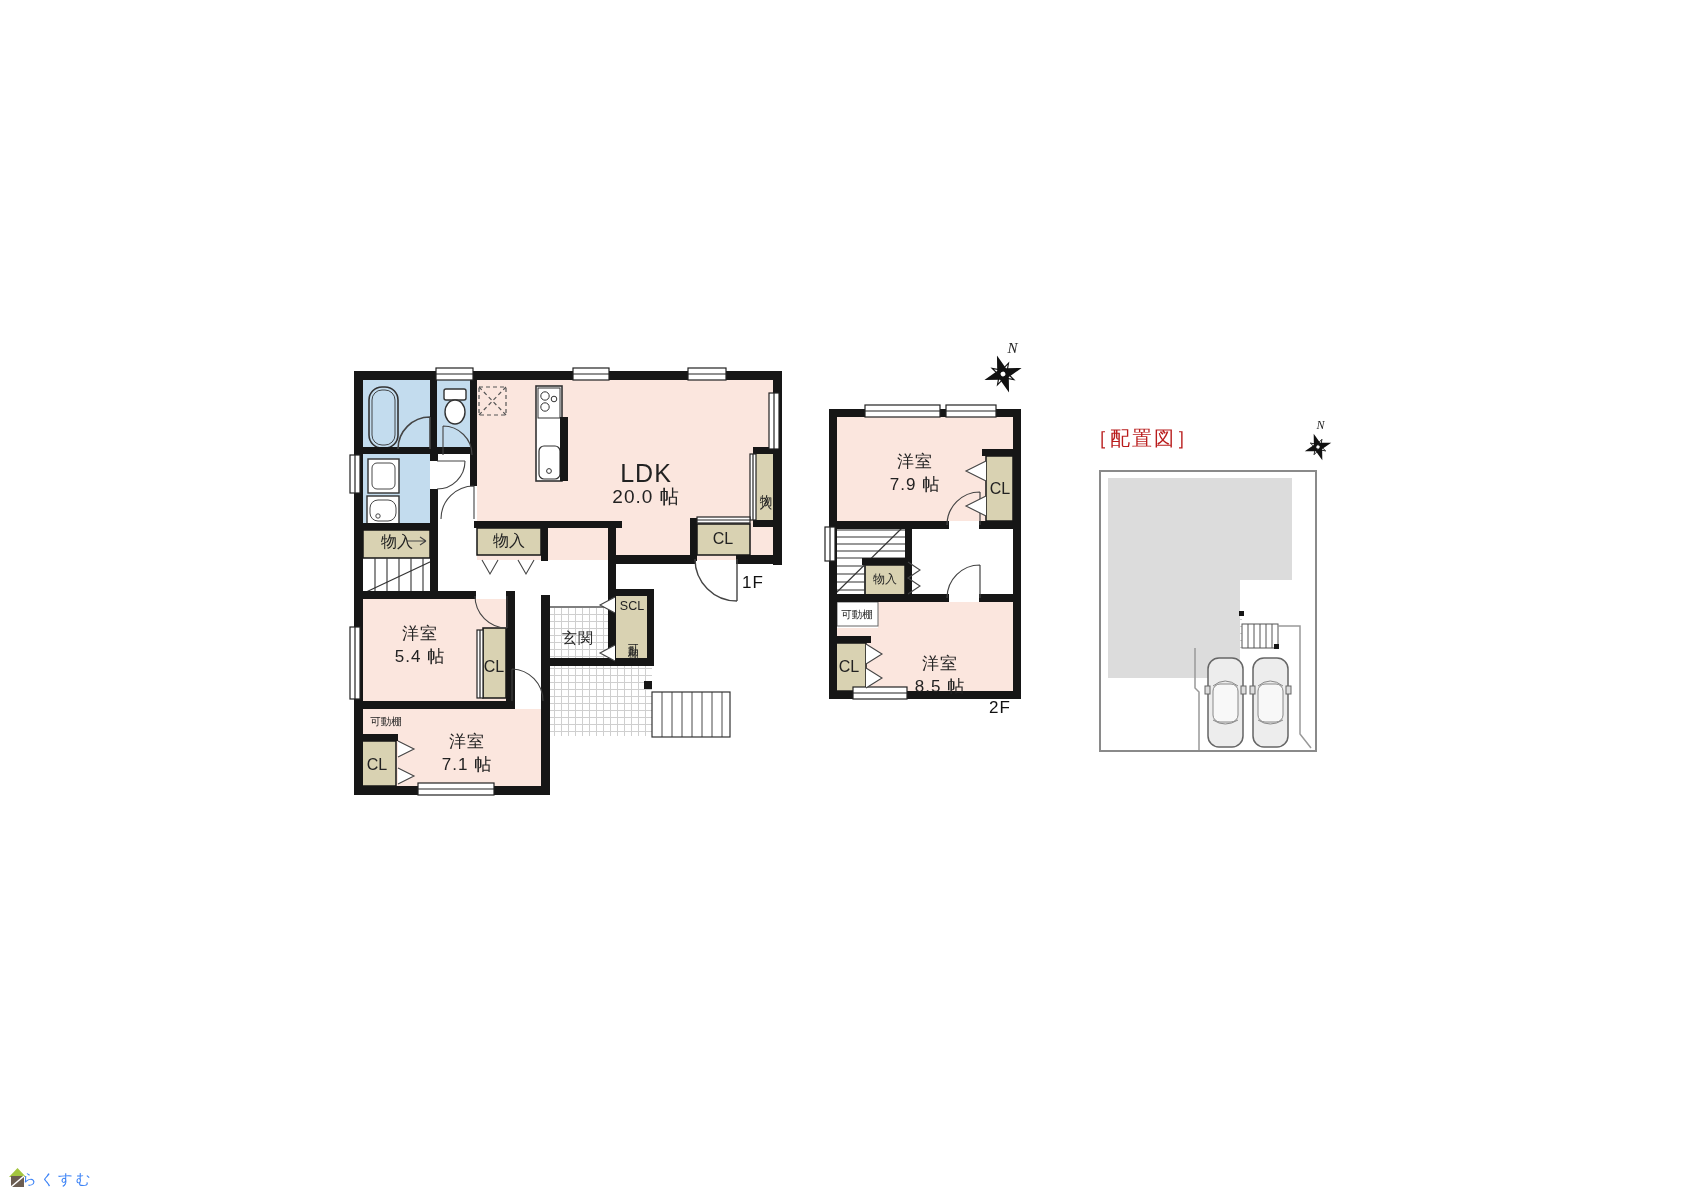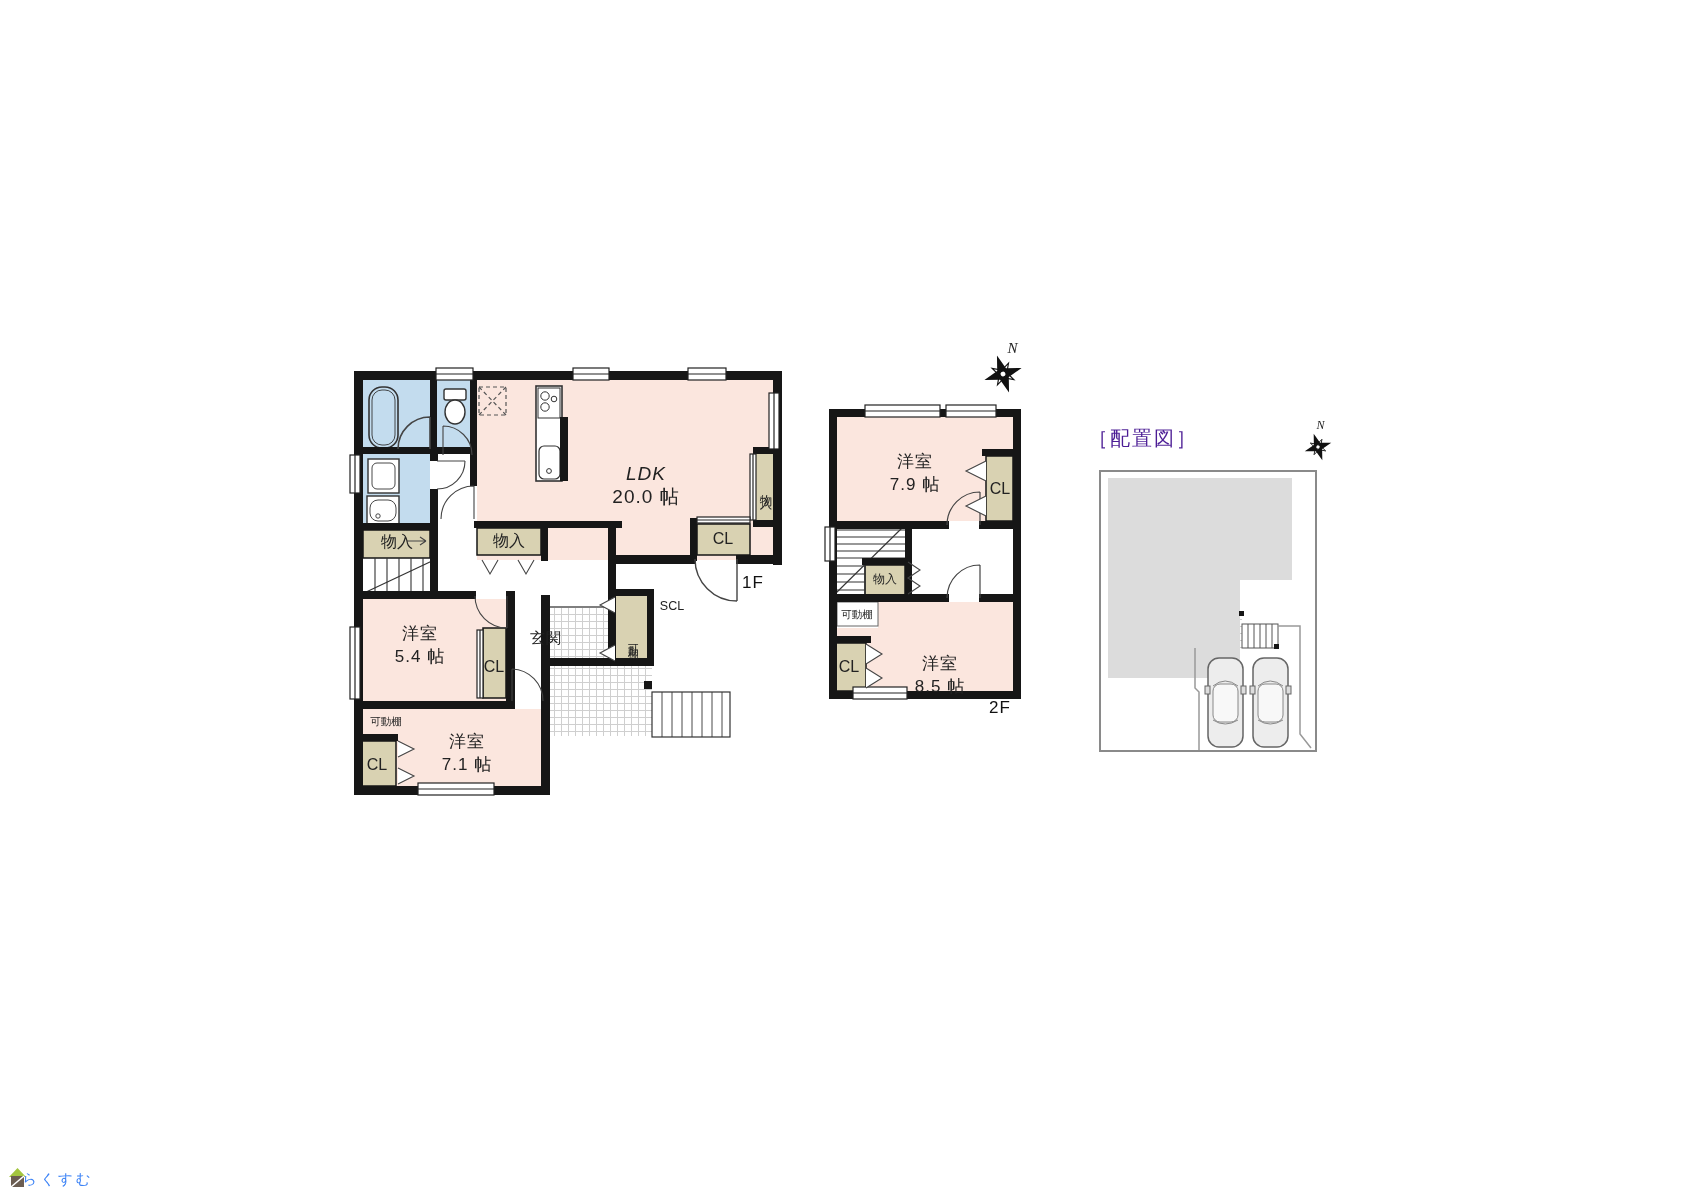--- a/index.html
+++ b/index.html
@@ -9,21 +9,21 @@
   .tile{position:absolute;background-color:#fff;
         background-image:repeating-linear-gradient(rgba(0,0,0,0) 0 6px,#cfcfcf 6px 7px),
                          repeating-linear-gradient(90deg,rgba(0,0,0,0) 0 6px,#cfcfcf 6px 7px);}
   .lbl{position:absolute;transform:translate(-50%,-50%);font-size:17px;color:#222;
        letter-spacing:1px;white-space:nowrap;line-height:1.1;}
   .sm{font-size:16px;letter-spacing:0;}
   .xs{font-size:10.5px;letter-spacing:0;}
   .vtext{writing-mode:vertical-rl;letter-spacing:2px;}
   .compass-n{font-size:15px;font-style:italic;font-family:"Liberation Serif",serif;}
   .floor-tag{font-size:17px;letter-spacing:1px;color:#111;}
-  .site-title{font-size:20px;letter-spacing:2px;color:#4c1d95;}
+  .site-title{font-size:20px;letter-spacing:2px;color:#b91c1c;}
   .logo-text{font-size:14.5px;color:#3b82f6;letter-spacing:3px;}
 </style>
 </head>
 <body>
 
 <div id="canvas">
 
   <div class="tile" style="left:548px;top:608px;width:60px;height:54px;"></div>
   <div class="tile" style="left:548px;top:662px;width:104px;height:74px;"></div>
   <div class="tile" style="left:1195px;top:613px;width:47px;height:35px;"></div>
@@ -258,34 +258,34 @@
       <circle r="2.6" fill="#fff" stroke="#111" stroke-width="1"></circle>
     </g>
 
     <g>
       <polygon points="9,1177 17.5,1168 26,1177" fill="#a3c53f"></polygon>
       <rect x="11" y="1176" width="13" height="11" fill="#6b5d52"></rect>
       <path d="M11,1187 L24,1176" stroke="#fff" stroke-width="1.6"></path>
     </g>
   </svg>
 
-  <div class="lbl" style="left:646px;top:474px;font-size:19px;font-style:italic;">LDK</div>
+  <div class="lbl" style="left:646px;top:474px;font-size:25px;">LDK</div>
   <div class="lbl" style="left:646px;top:497px;font-size:19px;text-align:right;">20.0 帖</div>
   <div class="lbl sm" style="left:397px;top:542px;">物入</div>
   <div class="lbl sm" style="left:509px;top:541px;">物入</div>
   <div class="lbl sm vtext" style="left:765px;top:487px;font-size:12.5px;">物入</div>
   <div class="lbl" style="left:420px;top:634px;">洋室</div>
   <div class="lbl" style="left:420px;top:657px;">5.4 帖</div>
   <div class="lbl sm" style="left:494px;top:667px;">CL</div>
   <div class="lbl xs" style="left:386px;top:722px;">可動棚</div>
   <div class="lbl sm" style="left:377px;top:765px;">CL</div>
   <div class="lbl" style="left:467px;top:742px;">洋室</div>
   <div class="lbl" style="left:467px;top:765px;">7.1 帖</div>
-  <div class="lbl" style="left:546px;top:638px;font-size:15px;">玄関</div>
-  <div class="lbl sm" style="left:632px;top:607px;font-size:12.5px;margin-left:40px;">SCL</div>
+  <div class="lbl" style="left:578px;top:638px;font-size:15px;">玄関</div>
+  <div class="lbl sm" style="left:632px;top:607px;font-size:12.5px;">SCL</div>
   <div class="lbl xs vtext" style="left:633px;top:639px;">可動棚</div>
   <div class="lbl sm" style="left:723px;top:539px;">CL</div>
   <div class="lbl floor-tag" style="left:753px;top:583px;">1F</div>
 
   <div class="lbl" style="left:915px;top:462px;">洋室</div>
   <div class="lbl" style="left:915px;top:485px;">7.9 帖</div>
   <div class="lbl sm" style="left:1000px;top:489px;">CL</div>
   <div class="lbl sm" style="left:885px;top:580px;font-size:12px;">物入</div>
   <div class="lbl xs" style="left:857px;top:615px;">可動棚</div>
   <div class="lbl sm" style="left:849px;top:667px;">CL</div>

